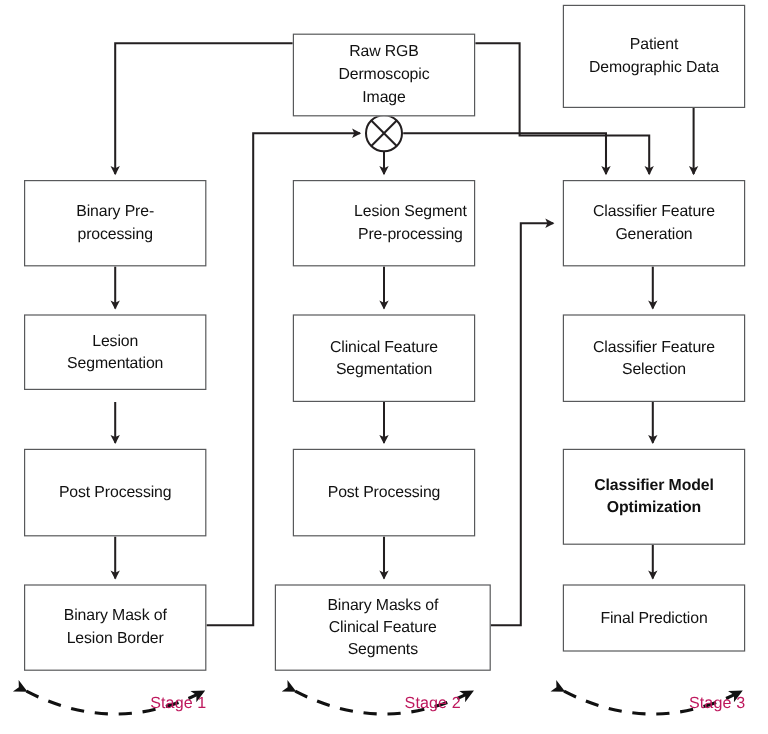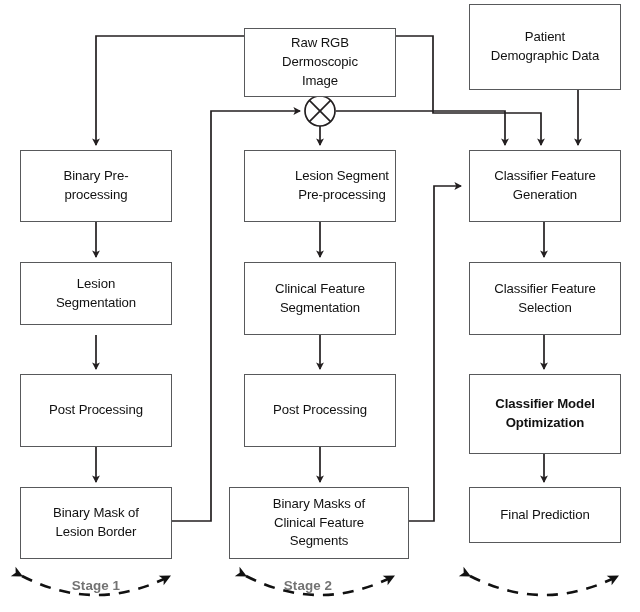--- a/index.html
+++ b/index.html
@@ -41,23 +41,23 @@
   }
   .node span {
     display: block;
     padding: 0 5px;
     white-space: pre-line;
   }
   .stage-label {
     position: absolute;
     z-index: 4;
     font-size: 13.4px;
-    font-weight: bold;
-    color: #737373;
-    text-align: center;
+    font-weight: normal;
+    color: #be185d;
+    text-align: right;
     letter-spacing: 0.1px;
   }
 </style>
 </head>
 <body>
 
 <div id="canvas">
 
   <svg id="wires" viewBox="0 0 640 612" xmlns="http://www.w3.org/2000/svg">
     <defs>
@@ -168,14 +168,15 @@
   <div class="node" style="left:469px; top:374px; width:152px; height:80px;font-weight:bold;">
     <span>Classifier Model
 Optimization</span>
   </div>
   <div class="node" style="left:469px; top:487px; width:152px; height:56px;">
     <span>Final Prediction</span>
   </div>
 
   <div class="stage-label" style="left:20px; top:578px; width:152px;">Stage 1</div>
   <div class="stage-label" style="left:232px; top:578px; width:152px;">Stage 2</div>
+  <div class="stage-label" style="left:469px; top:578px; width:152px;">Stage 3</div>
 
 </div>
 
 </body></html>

